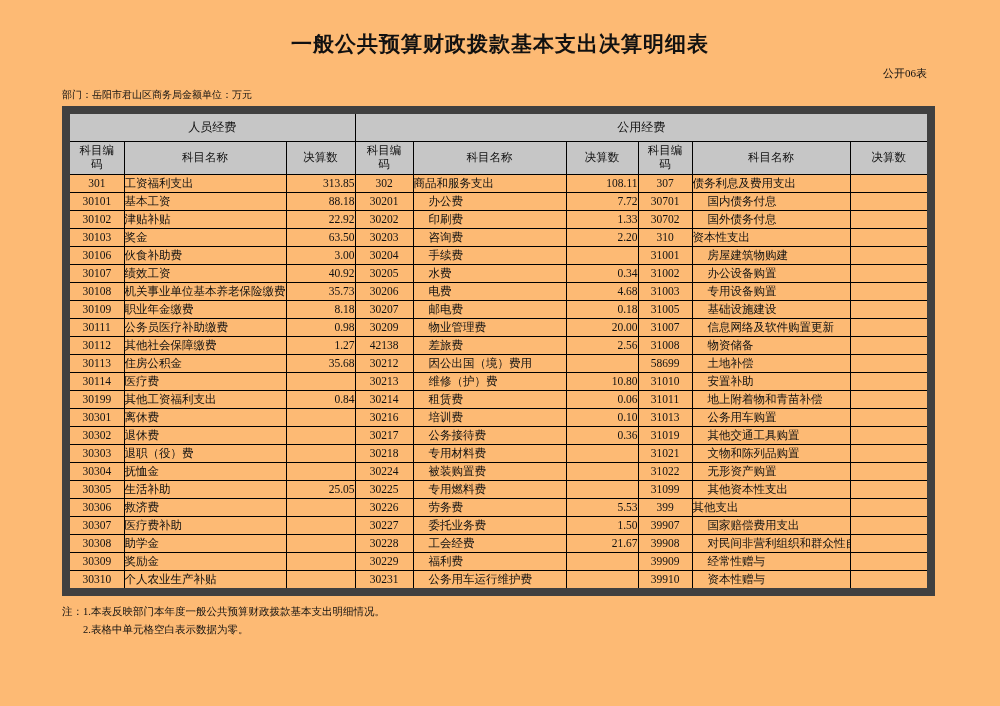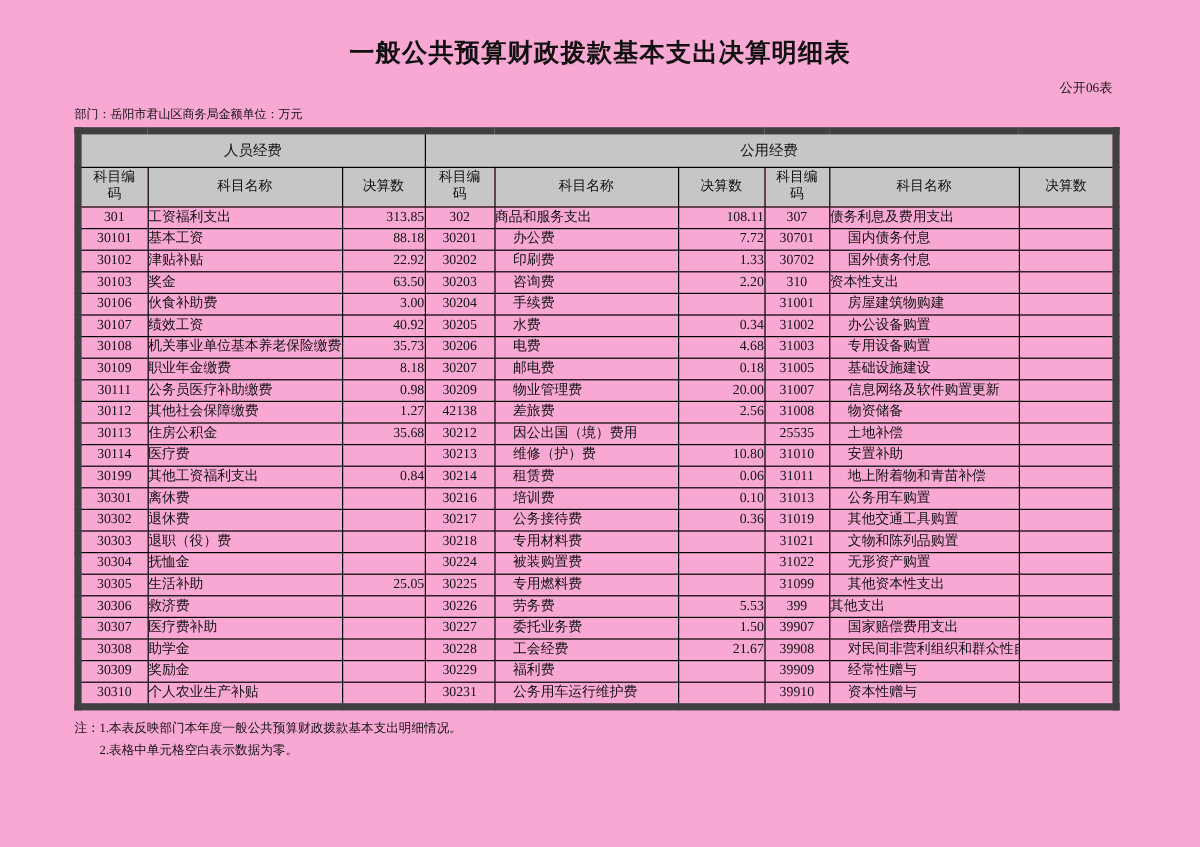--- a/index.html
+++ b/index.html
@@ -1,18 +1,18 @@
 <!DOCTYPE html>
 <html><head>
 <meta charset="utf-8">
 <style>
   html,body{margin:0;padding:0;background:#ffffff;}
   .page{
     width:1000px;height:706px;position:relative;overflow:hidden;
-    background:#f9a8d4;
+    background:#fdba74;
     font-family:"Liberation Serif","DejaVu Serif",serif;
     color:#111;
   }
   .title{
     text-align:center;
     padding-top:30px;
     font-size:21px;
     font-weight:bold;
     letter-spacing:1px;
   }
@@ -26,21 +26,21 @@
     display:flex;
     justify-content:flex-start;
     font-size:10px;
     margin:7px 0 4px 0;
   }
   table.budget{
     border-collapse:collapse;
     table-layout:fixed;
     width:865px;
     font-size:11.5px;
-    border:6px solid #404040;
+    border:8px solid #404040;
   }
   table.budget th, table.budget td{
     border:1px solid #000;
     padding:0;
     overflow:hidden;
   }
   thead th{
     background:#c6c6c6;
     font-weight:normal;
     text-align:center;
@@ -214,21 +214,21 @@
             <td class="name g23 ind">物资储备</td>
             <td class="val"></td>
           </tr>
           <tr>
             <td class="code">30113</td>
             <td class="name g1">住房公积金</td>
             <td class="val">35.68</td>
             <td class="code">30212</td>
             <td class="name g23 ind">因公出国（境）费用</td>
             <td class="val"></td>
-            <td class="code">25535</td>
+            <td class="code">58699</td>
             <td class="name g23 ind">土地补偿</td>
             <td class="val"></td>
           </tr>
           <tr>
             <td class="code">30114</td>
             <td class="name g1">医疗费</td>
             <td class="val"></td>
             <td class="code">30213</td>
             <td class="name g23 ind">维修（护）费</td>
             <td class="val">10.80</td>

